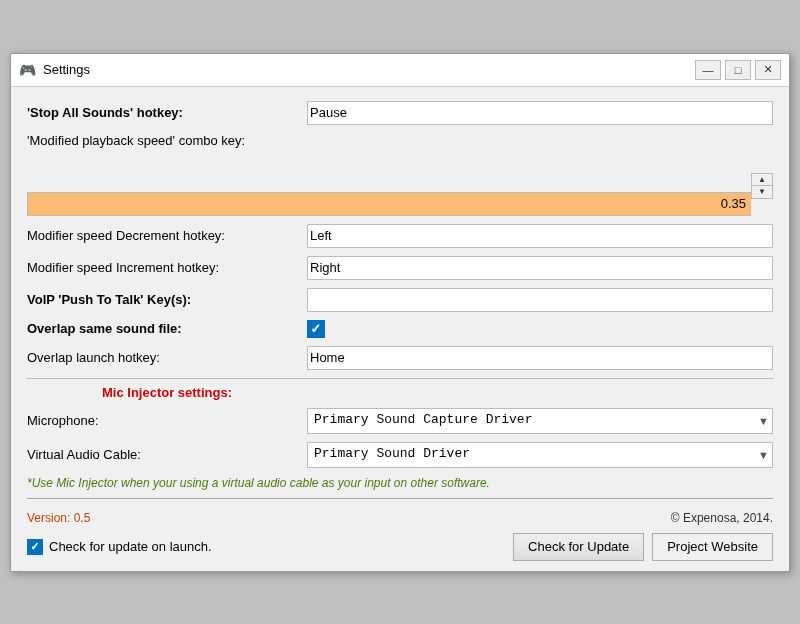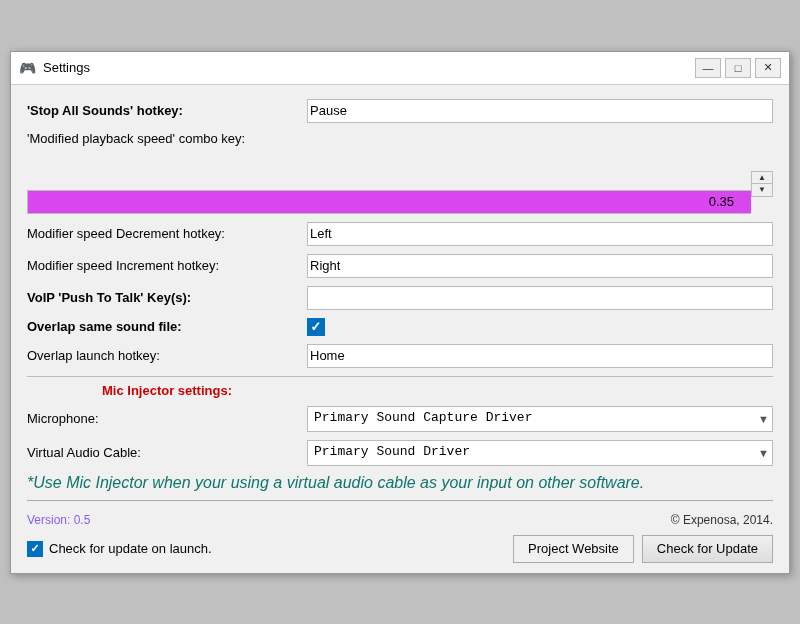--- a/index.html
+++ b/index.html
@@ -96,22 +96,22 @@
     }
     .spinner-wrap {
       display: flex;
       align-items: center;
     }
     .spinner-input {
       width: calc(100% - 22px);
       height: 24px;
       border: 1px solid #bbb;
       border-right: none;
-      background: #d946ef;
-      padding: 2px 17px;
+      background: #fdba74;
+      padding: 2px 5px;
       font-size: 13px;
       text-align: right;
       outline: none;
       margin-top: 36px;
     }
     .spinner-btns {
       display: flex;
       flex-direction: column;
       border: 1px solid #bbb;
       background: #f0f0f0;
@@ -174,41 +174,41 @@
       position: absolute;
       right: 4px;
       top: 50%;
       transform: translateY(-50%);
       pointer-events: none;
       font-size: 11px;
       color: #555;
     }
 
     .note-text {
-      font-size: 16px;
+      font-size: 12px;
       font-style: italic;
-      color: #0f766e;
+      color: #4d7c0f;
       margin: 0 0 8px 0;
     }
 
     .bottom-separator {
       border: none;
       border-top: 1px solid #aaa;
       margin: 6px 0 8px 0;
     }
 
     .footer {
       display: flex;
       align-items: center;
       gap: 8px;
       padding: 4px 0 2px 0;
     }
     .footer-version {
       font-size: 12px;
-      color: #8b5cf6;
+      color: #c2410c;
     }
     .footer-copy {
       font-size: 12px;
       color: #333;
       margin-left: auto;
     }
 
     .footer-bottom {
       display: flex;
       align-items: center;
@@ -372,18 +372,18 @@
       <span class="footer-copy">© Expenosa, 2014.</span>
     </div>
 
     <div class="footer-bottom">
       <div class="footer-check-wrap">
         <div class="check-launch-box">
           <span class="checkmark">✓</span>
         </div>
         <span>Check for update on launch.</span>
       </div>
+      <button class="footer-btn footer-btn-update">Check for Update</button>
       <button class="footer-btn">Project Website</button>
-      <button class="footer-btn footer-btn-update">Check for Update</button>
     </div>
 
   </div>
 </div>
 
 </body></html>

